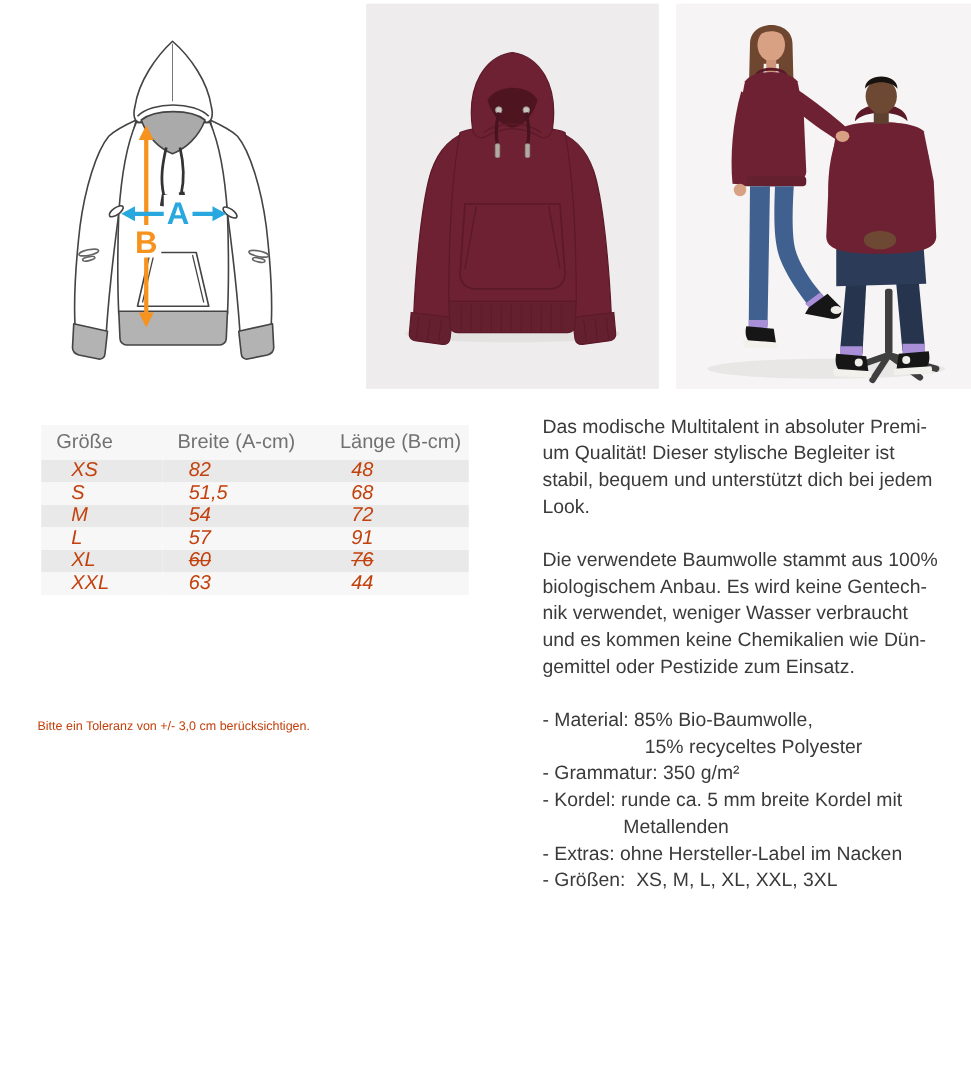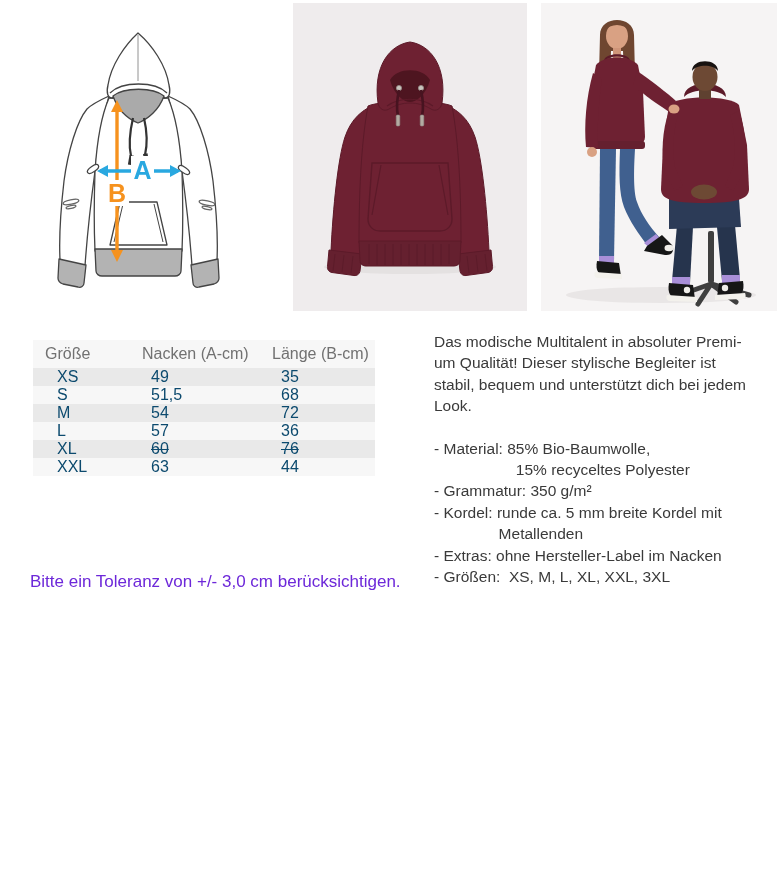--- a/index.html
+++ b/index.html
@@ -18,28 +18,28 @@
   .tile svg{display:block;}
 
   
   #size-table-wrap{left:33px;top:340px;}
   table.size{border-collapse:collapse;table-layout:fixed;width:342px;
     font-size:16px;}
   table.size th{
     font-weight:normal;color:#717171;text-align:left;
     height:28px;padding:0 0 0 12px;background:#f7f7f7;}
   table.size td{
-    color:#0c4a6e;height:14px;padding:0 0 0 21px;}
+    color:#c2410c;height:14px;padding:0 0 0 21px;font-style:italic;}
   table.size td.cell-size{padding-left:24px;}
   table.size tbody tr:nth-child(odd) td{background:#e9e9e9;}
   table.size tbody tr:nth-child(even) td{background:#f7f7f7;}
   .struck{text-decoration:line-through;}
 
   
-  #tolerance{left:30px;top:571px;font-size:17px;line-height:21px;color:#6d28d9;}
+  #tolerance{left:30px;top:571px;font-size:10px;line-height:21px;color:#c2410c;}
 
   
   #description{left:418px;top:331px;width:352px;
     font-size:15.5px;line-height:21.4px;color:#3a3a3a;}
   #description p{margin:0 0 21px 16px;white-space:pre-line;}
   #description p.specs{white-space:pre-wrap;margin-bottom:0;}
 </style>
 </head>
 <body>
 
@@ -190,44 +190,44 @@
 <div class="abs" id="size-table-wrap">
   <table class="size">
     <colgroup>
         <col style="width:97px">
         <col style="width:130px">
         <col style="width:115px">
       </colgroup>
     <thead>
       <tr>
         <th>Größe</th>
-        <th>Nacken (A-cm)</th>
+        <th>Breite (A-cm)</th>
         <th>Länge (B-cm)</th>
       </tr>
     </thead>
     <tbody>
       <tr>
         <td class="cell-size">XS</td>
-        <td class="cell-num">49</td>
-        <td class="cell-num">35</td>
+        <td class="cell-num">82</td>
+        <td class="cell-num">48</td>
       </tr>
       <tr>
         <td class="cell-size">S</td>
         <td class="cell-num">51,5</td>
         <td class="cell-num">68</td>
       </tr>
       <tr>
         <td class="cell-size">M</td>
         <td class="cell-num">54</td>
         <td class="cell-num">72</td>
       </tr>
       <tr>
         <td class="cell-size">L</td>
         <td class="cell-num">57</td>
-        <td class="cell-num">36</td>
+        <td class="cell-num">91</td>
       </tr>
       <tr>
         <td class="cell-size">XL</td>
         <td class="cell-num struck">60</td>
         <td class="cell-num struck">76</td>
       </tr>
       <tr>
         <td class="cell-size">XXL</td>
         <td class="cell-num">63</td>
         <td class="cell-num">44</td>
@@ -236,20 +236,25 @@
   </table>
 </div>
 
 <div class="abs" id="tolerance">Bitte ein Toleranz von +/- 3,0 cm berücksichtigen.</div>
 
 <div class="abs" id="description">
   <p>Das modische Multitalent in absoluter Premi-
 um Qualität! Dieser stylische Begleiter ist
 stabil, bequem und unterstützt dich bei jedem
 Look.</p>
+  <p>Die verwendete Baumwolle stammt aus 100%
+biologischem Anbau. Es wird keine Gentech-
+nik verwendet, weniger Wasser verbraucht
+und es kommen keine Chemikalien wie Dün-
+gemittel oder Pestizide zum Einsatz.</p>
   <p class="specs">- Material: 85% Bio-Baumwolle,
                    15% recyceltes Polyester
 - Grammatur: 350 g/m²
 - Kordel: runde ca. 5 mm breite Kordel mit
                Metallenden
 - Extras: ohne Hersteller-Label im Nacken
 - Größen:  XS, M, L, XL, XXL, 3XL</p>
 </div>
 
 </body></html>

